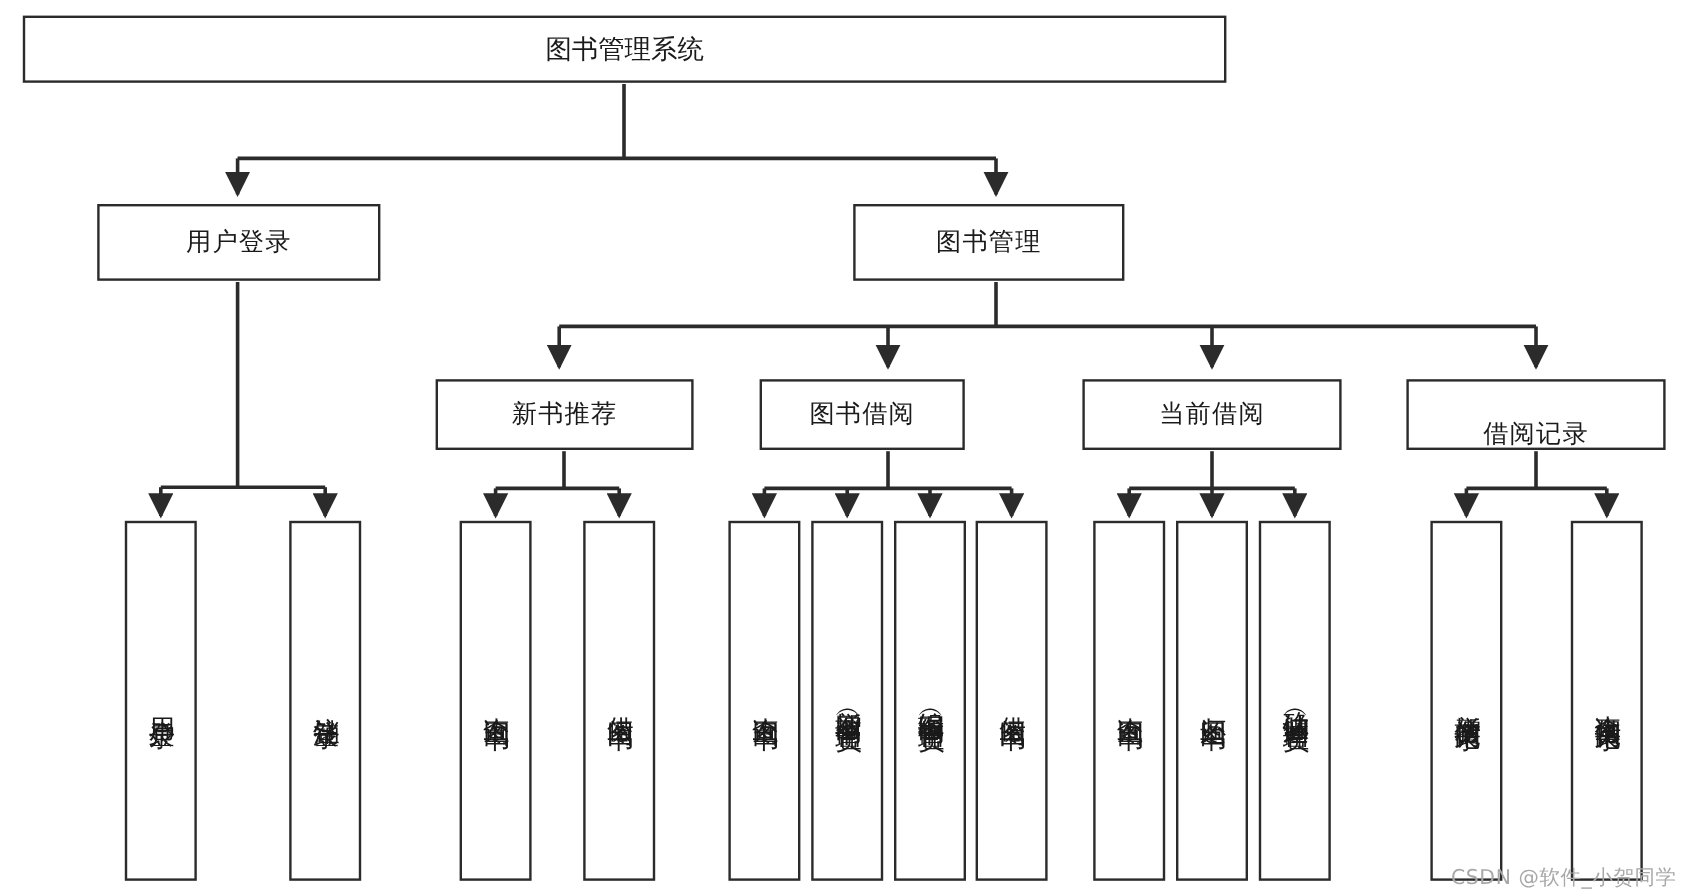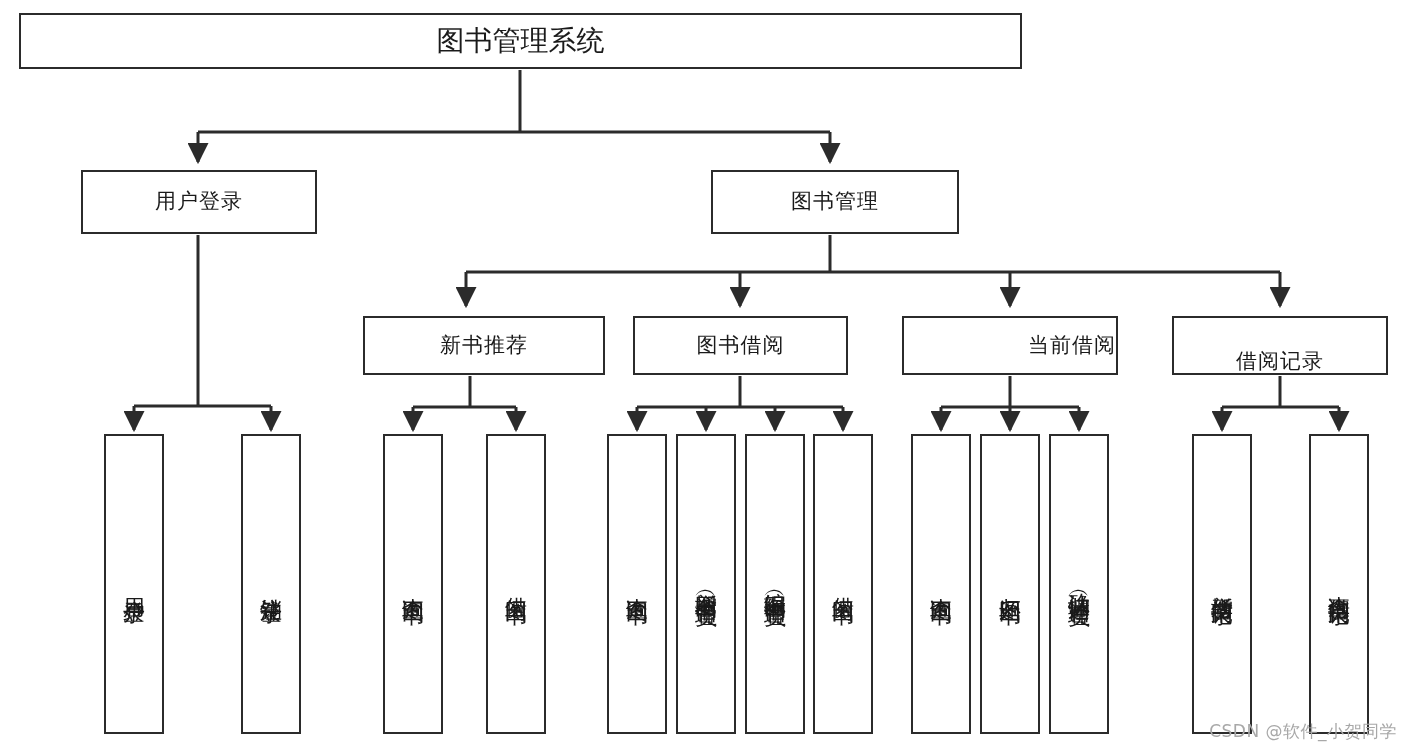--- a/index.html
+++ b/index.html
@@ -34,21 +34,21 @@
     align-items: center;
     justify-content: center;
     color: #1a1a1a;
   }
   .node.h {
     font-size: 21px;
     letter-spacing: 1px;
     line-height: 1.1;
   }
   .node.root {
-    font-size: 28px;
+    font-size: 22px;
   }
   .node.leaf {
     writing-mode: vertical-rl;
     text-orientation: upright;
     font-size: 22px;
     line-height: 1.18;
     letter-spacing: 2px;
     padding: 4px 0;
   }
   .node.leaf .vtext {
@@ -123,31 +123,31 @@
     </g>
   </svg>
 
   <div class="node root" style="left:19px; top:13px; width:1003px; height:56px;">
     <span>图书管理系统</span>
   </div>
 
   <div class="node h" style="left:81px; top:170px; width:236px; height:64px;">
     <span>用户登录</span>
   </div>
-  <div class="node h" style="left:711px; top:170px; width:248px; height:64px;">
+  <div class="node h" style="left:711px; top:170px; width:226px; height:64px;">
     <span>图书管理</span>
   </div>
 
-  <div class="node h" style="left:363px; top:316px; width:242px; height:59px;">
+  <div class="node h" style="left:363px; top:316px; width:215px; height:59px;">
     <span>新书推荐</span>
   </div>
-  <div class="node h" style="left:633px; top:316px; width:215px; height:59px;">
+  <div class="node h" style="left:633px; top:316px; width:171px; height:59px;">
     <span>图书借阅</span>
   </div>
-  <div class="node h" style="left:902px; top:316px; width:216px; height:59px;justify-content:flex-end;">
+  <div class="node h" style="left:902px; top:316px; width:216px; height:59px;">
     <span>当前借阅</span>
   </div>
   <div class="node h" style="left:1172px; top:316px; width:216px; height:59px;align-items:flex-end;">
     <span>借阅记录</span>
   </div>
 
   <div class="node leaf" style="left:104px; top:434px; width:60px; height:300px;">
     <span class="vtext">用户登录</span>
   </div>
   <div class="node leaf" style="left:241px; top:434px; width:60px; height:300px;">

